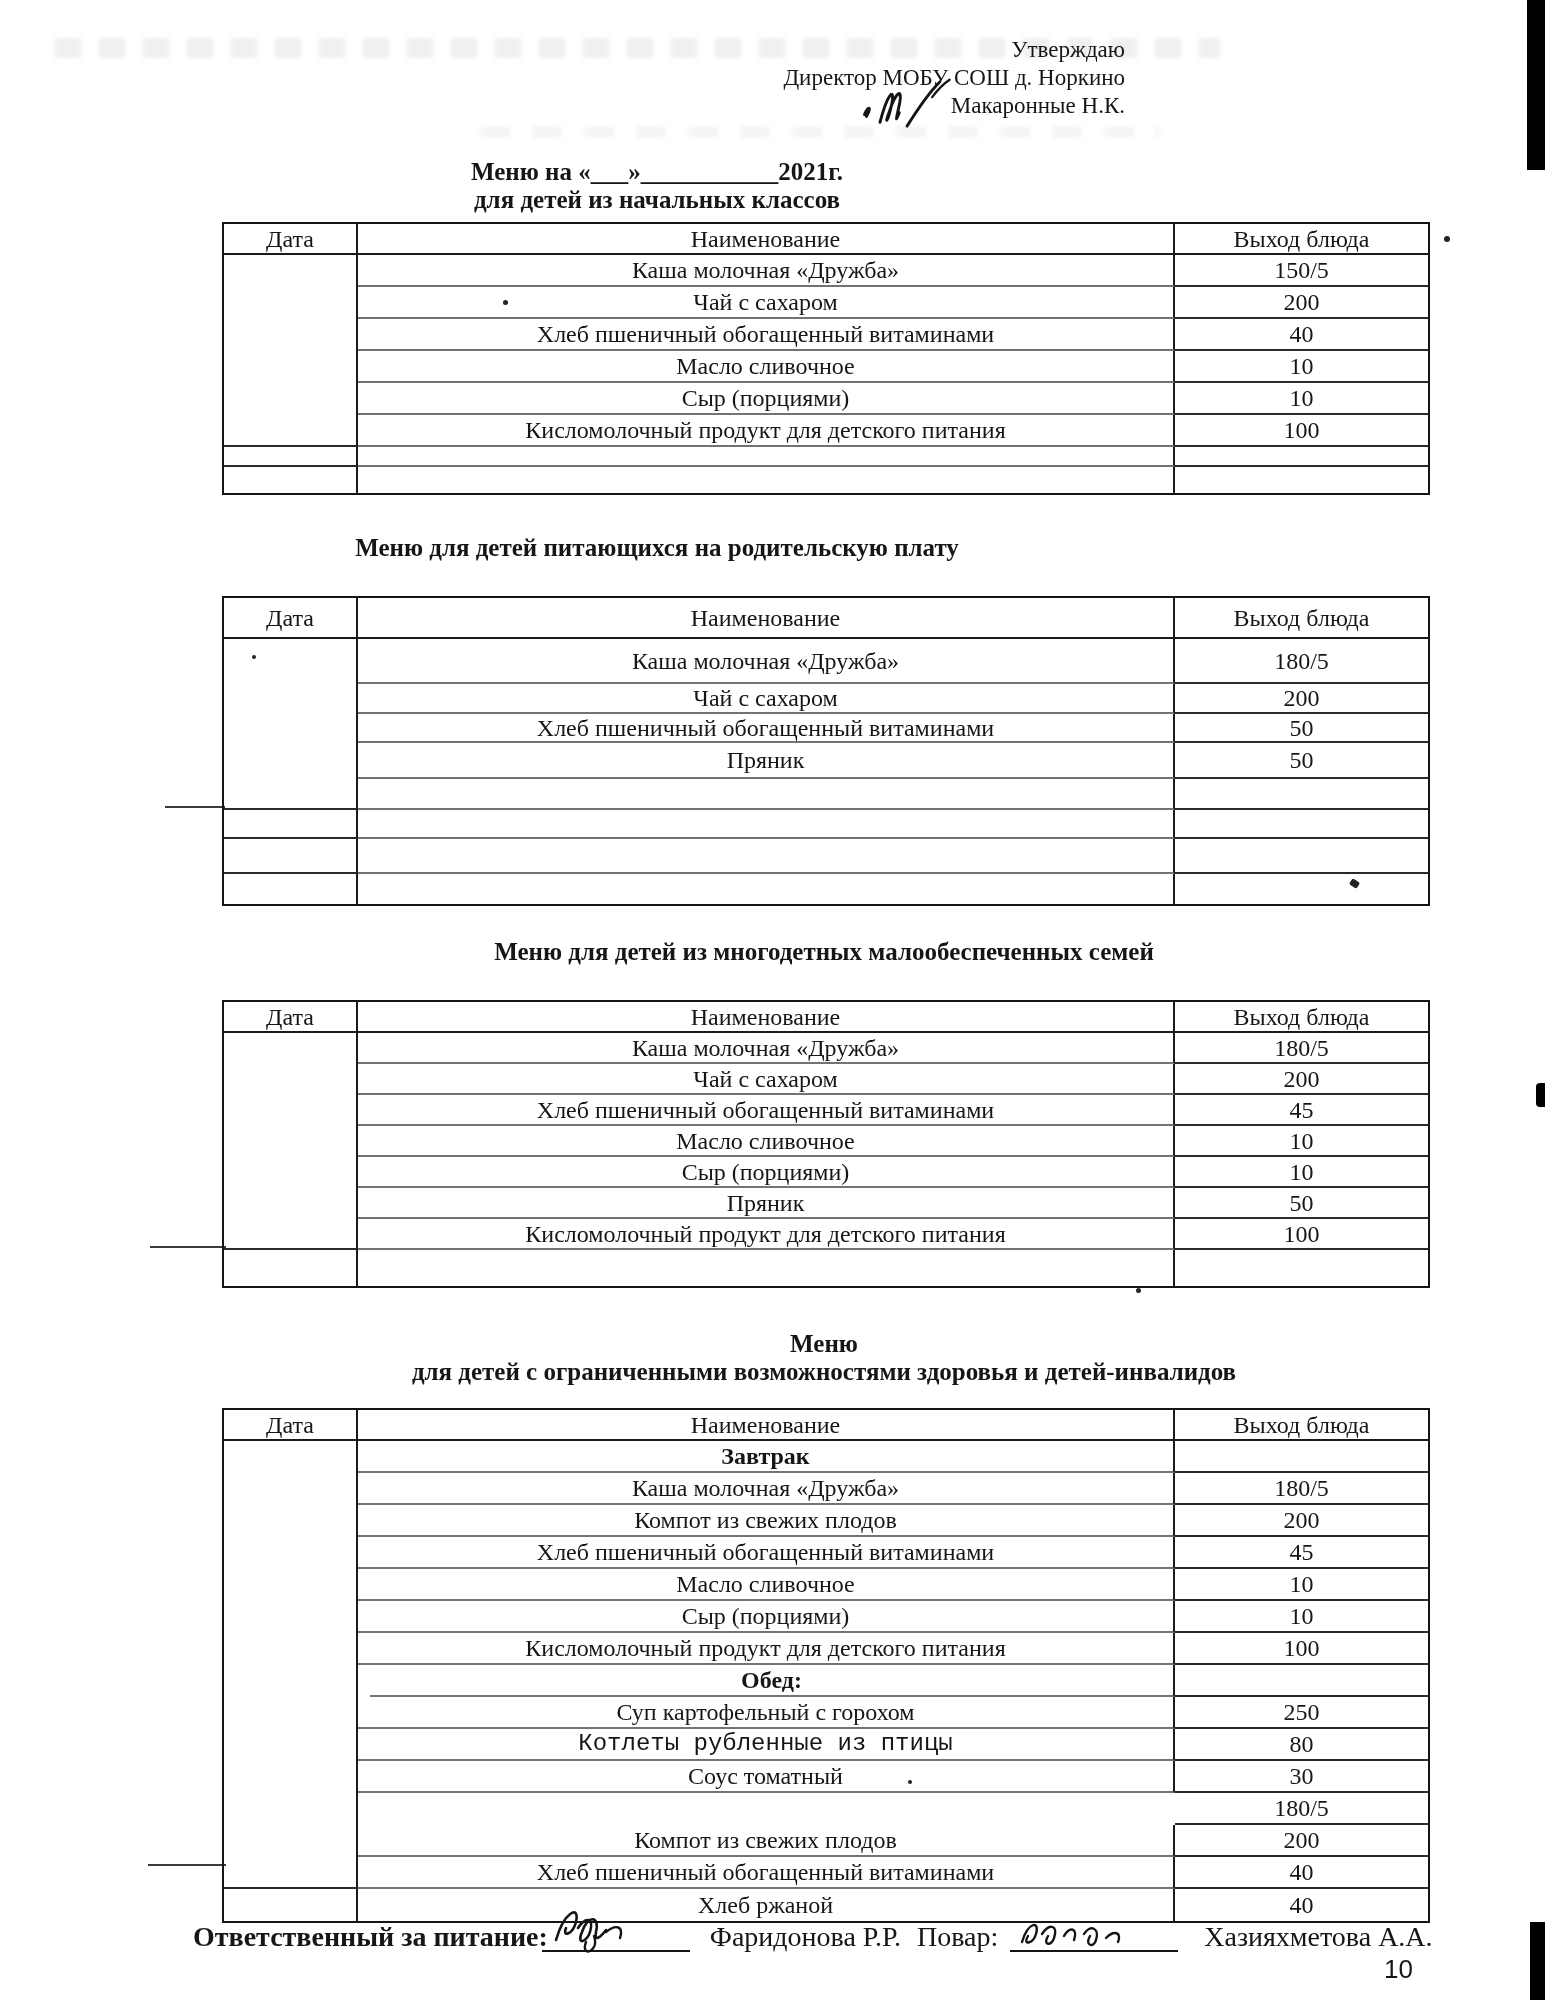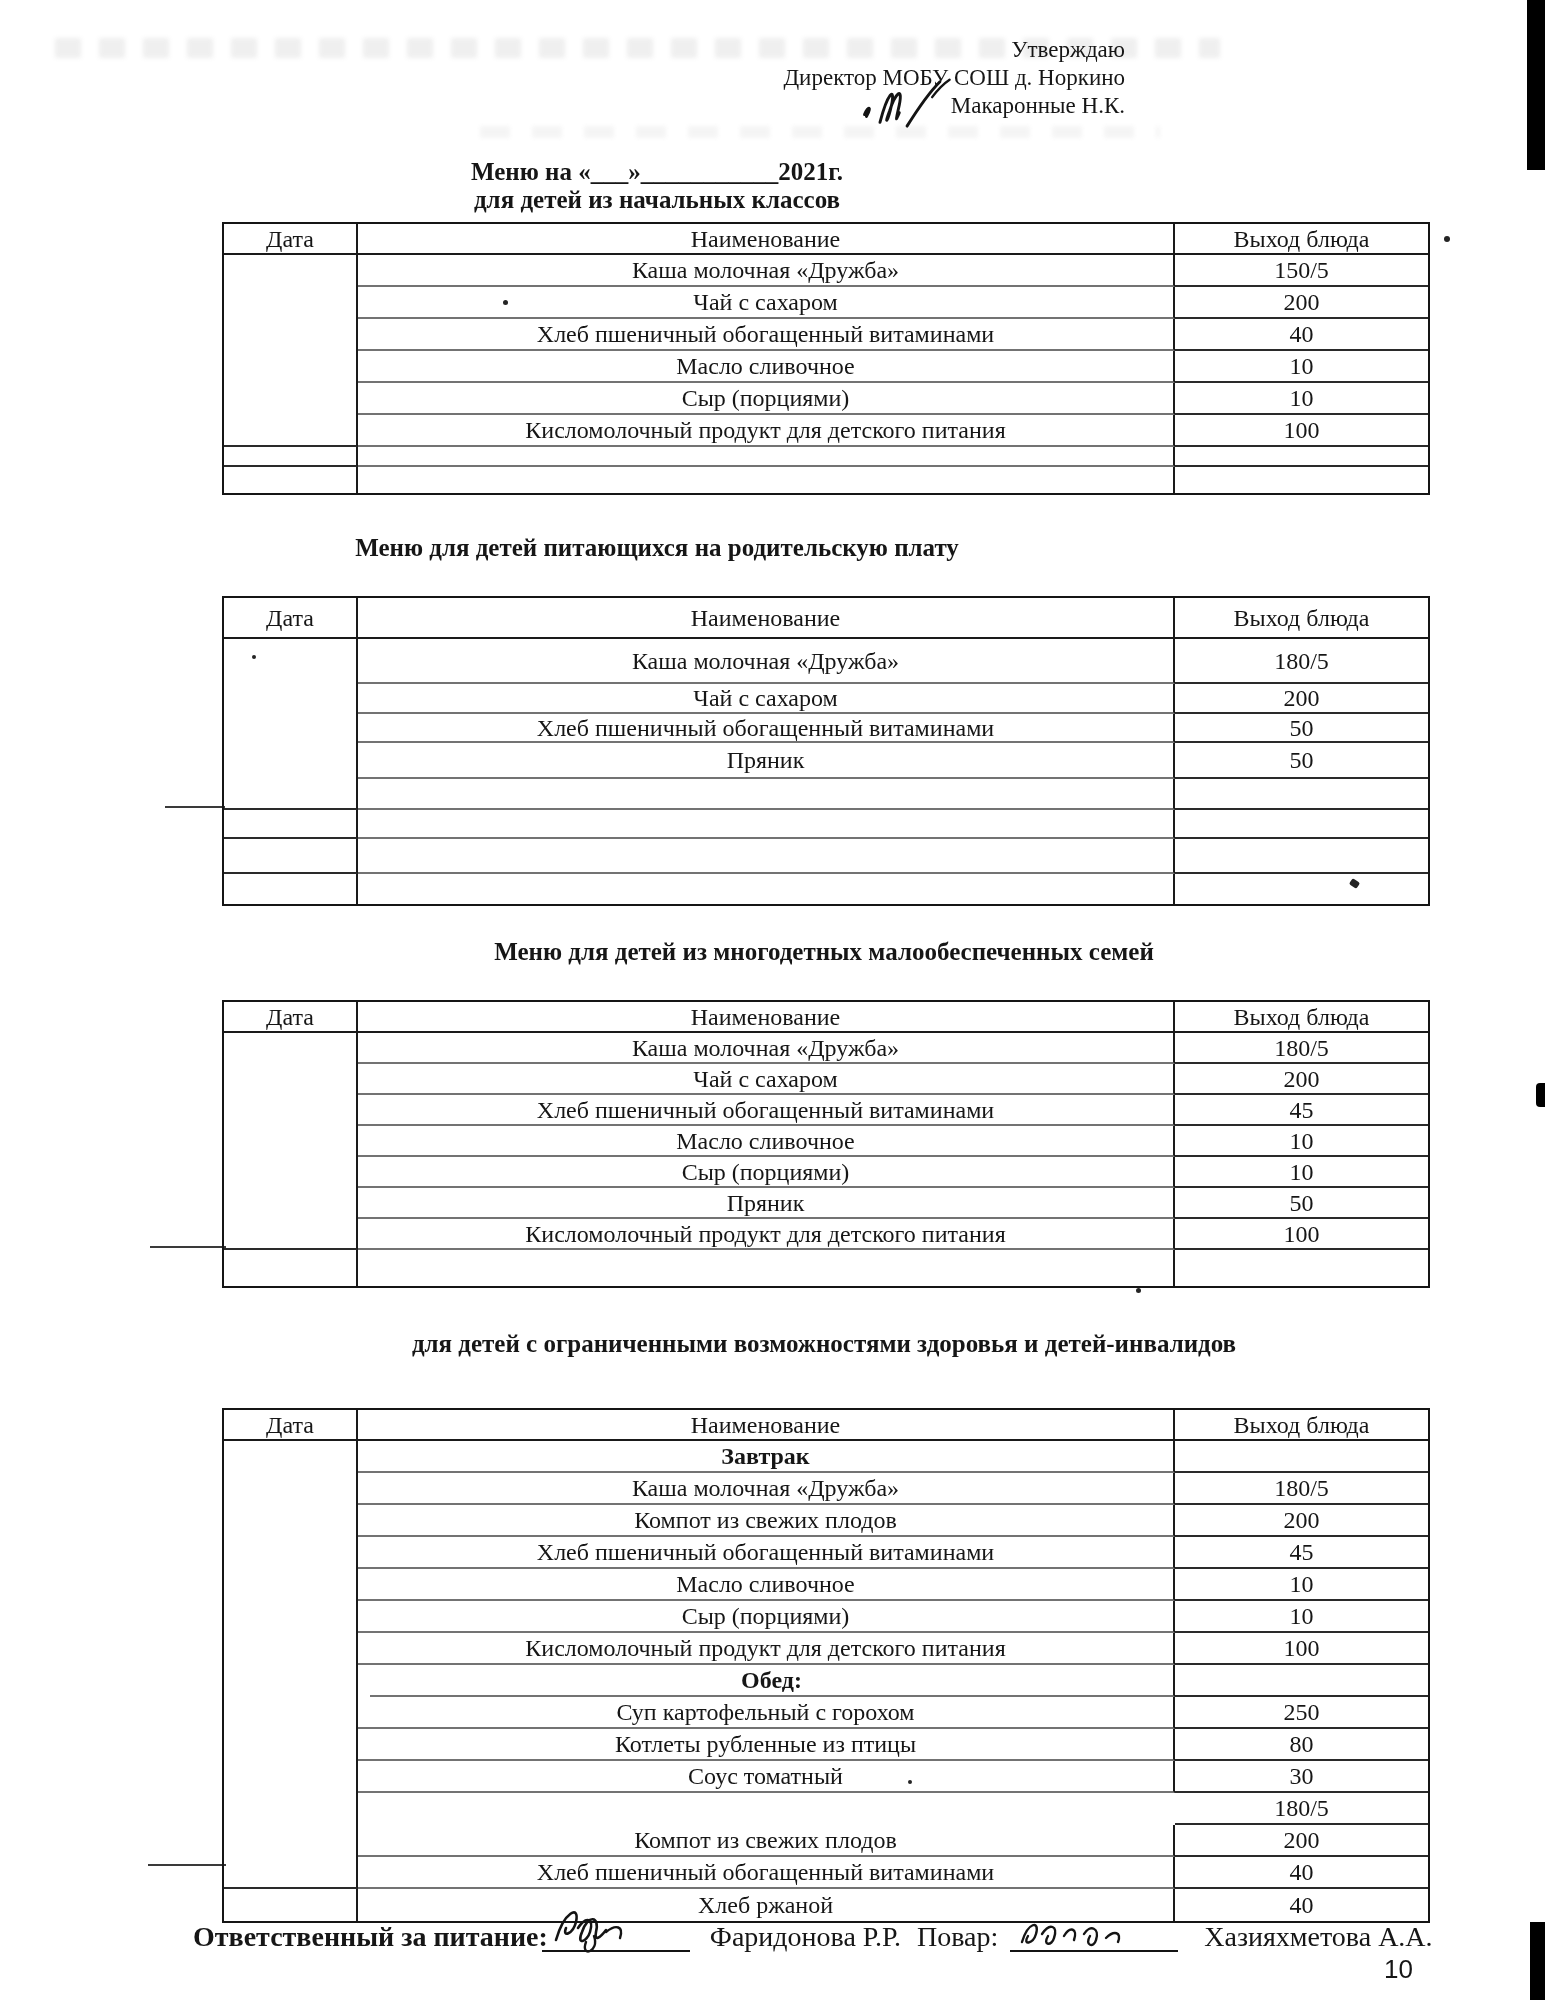--- a/index.html
+++ b/index.html
@@ -92,20 +92,21 @@
     <div>Меню на «___»___________2021г.</div>
     <div>для детей из начальных классов</div>
   </div>
   <div class="sec-title tt1">
     <div>Меню для детей питающихся на родительскую плату</div>
   </div>
   <div class="sec-title tt2">
     <div>Меню для детей из многодетных малообеспеченных семей</div>
   </div>
   <div class="sec-title tt3">
+    <div>Меню</div>
     <div>для детей с ограниченными возможностями здоровья и детей-инвалидов</div>
   </div>
 
   <div class="tbl t0">
       <div class="th c0" style="grid-area: 1 / 1;">Дата</div>
       <div class="th c1" style="grid-area: 1 / 2;">Наименование</div>
       <div class="th c2" style="grid-area: 1 / 3;">Выход блюда</div>
       <div class="dcell" style="grid-row: 2 / span 6;"></div>
       <div class="td cn" style="grid-row: 2;">Каша молочная «Дружба»</div>
       <div class="td co" style="grid-row: 2; text-align: right;">150/5</div>
@@ -190,21 +191,21 @@
       <div class="td cn" style="grid-row: 6;">Масло сливочное</div>
       <div class="td co" style="grid-row: 6;">10</div>
       <div class="td cn" style="grid-row: 7;">Сыр (порциями)</div>
       <div class="td co" style="grid-row: 7;">10</div>
       <div class="td cn" style="grid-row: 8;">Кисломолочный продукт для детского питания</div>
       <div class="td co" style="grid-row: 8;">100</div>
       <div class="td cn bold" style="grid-row: 9; margin-left: 12px;">Обед:</div>
       <div class="td co" style="grid-row: 9;"></div>
       <div class="td cn" style="grid-row: 10;">Суп картофельный с горохом</div>
       <div class="td co" style="grid-row: 10;">250</div>
-      <div class="td cn" style="grid-row: 11;">Котлеты рубленные из птицы</div>
+      <div class="td cn" style="grid-row: 11; font-family: Liberation Mono, monospace;">Котлеты рубленные из птицы</div>
       <div class="td co" style="grid-row: 11;">80</div>
       <div class="td cn" style="grid-row: 12;">Соус томатный</div>
       <div class="td co" style="grid-row: 12;">30</div>
       <div class="td co" style="grid-row: 13;">180/5</div>
       <div class="td cn" style="grid-row: 14;">Компот из свежих плодов</div>
       <div class="td co" style="grid-row: 14;">200</div>
       <div class="td cn" style="grid-row: 15;">Хлеб пшеничный обогащенный витаминами</div>
       <div class="td co" style="grid-row: 15;">40</div>
       <div class="td cd bot" style="grid-area: 16 / 1;"></div>
       <div class="td cn bot" style="grid-row: 16;">Хлеб ржаной</div>

